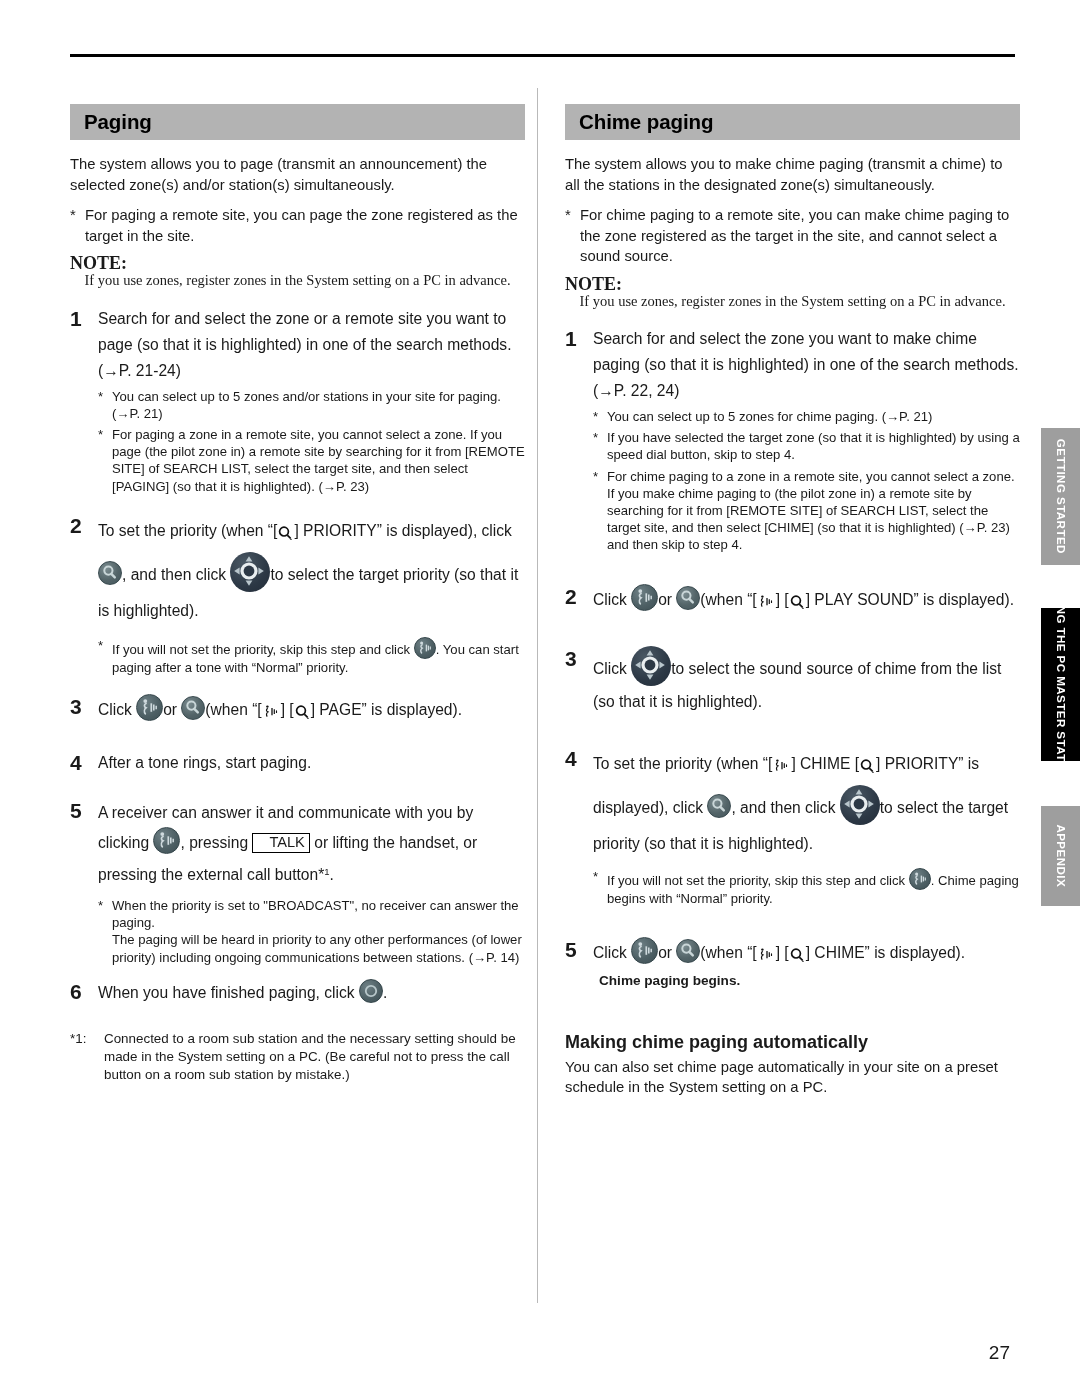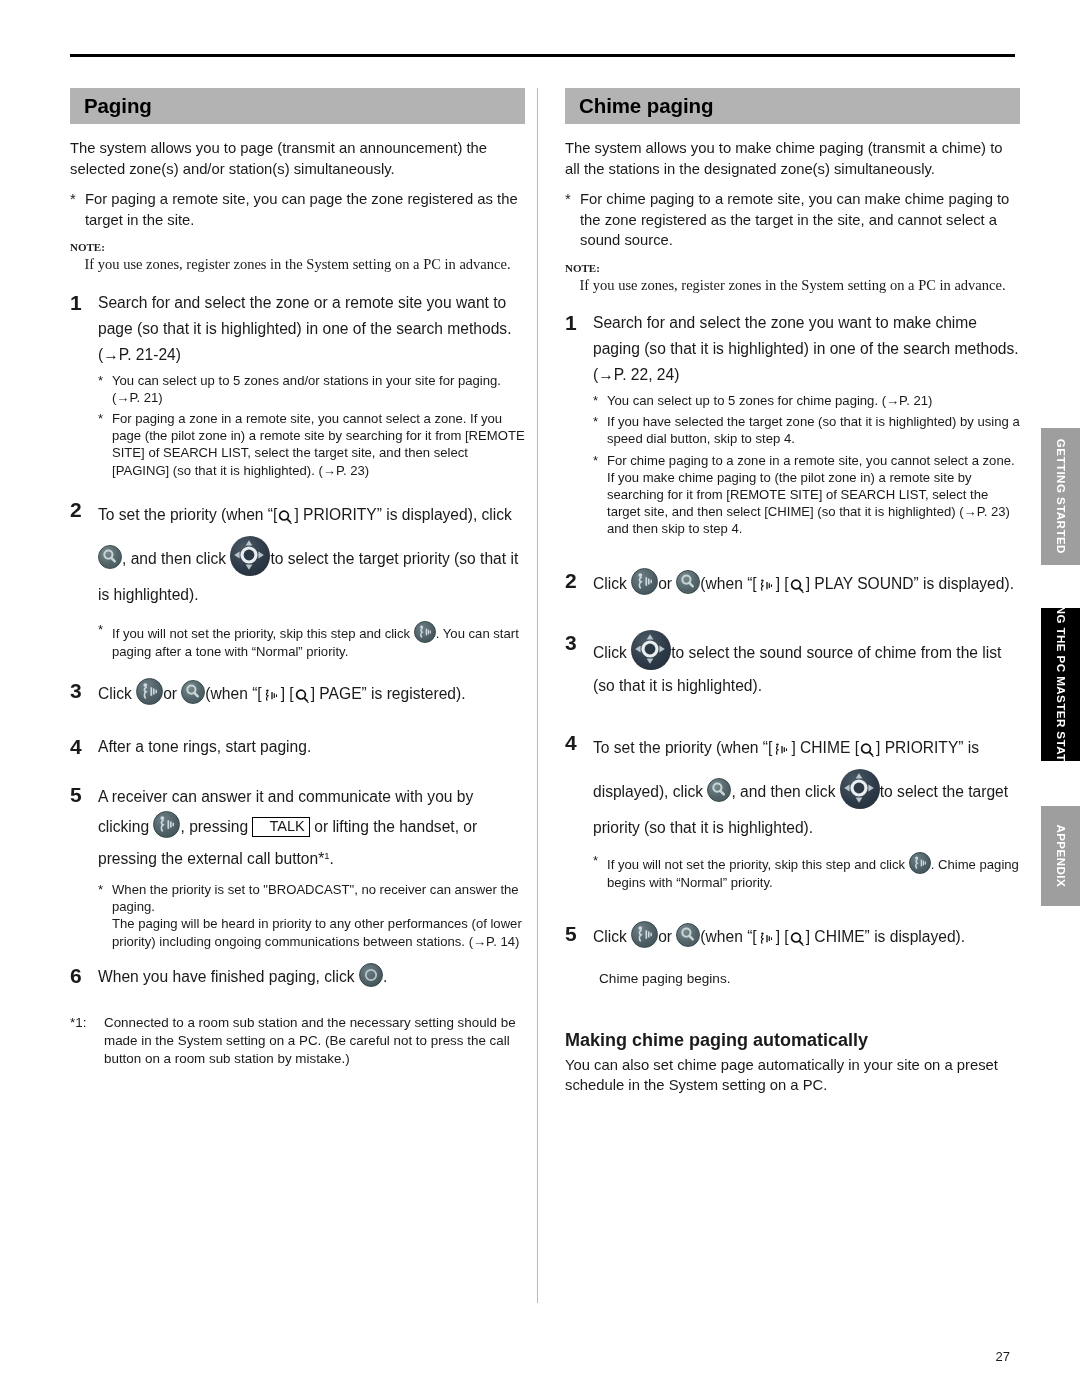--- a/index.html
+++ b/index.html
@@ -16,21 +16,21 @@
   
   .page { position:relative; width:1080px; height:1397px; }
 
   .top-rule {
     position:absolute; left:70px; top:54px; width:945px; height:3px;
     background:#000;
   }
 
   
   .col {
-    position:absolute; top:88px; width:455px;
+    position:absolute; top:104px; width:455px;
   }
   .col-left  { left:70px;  }
   .col-right { left:565px; }
 
   .col-divider {
     position:absolute; left:537px; top:88px; width:1px; height:1215px;
     background:#b9b9b9;
   }
 
   
@@ -51,21 +51,21 @@
     font-size:14.8px; line-height:20.5px; margin:0 0 10px 0;
   }
   .bullet {
     display:flex; font-size:14.8px; line-height:20.5px; margin:0 0 4px 0;
   }
   .bullet .ast { width:15px; flex:0 0 15px; }
   .bullet .btxt { flex:1 1 auto; }
 
   .note-head {
     font-family:"Liberation Serif", serif;
-    font-weight:bold; font-size:11px;
+    font-weight:bold; font-size:18px;
     margin:9px 0 0 0; line-height:17px;
   }
   .note-body {
     font-family:"Liberation Serif", serif;
     font-size:14.5px; line-height:17.5px; margin:0 0 16px 0;text-align:center;
   }
 
   
   .step { display:flex; margin-bottom:13px; }
   .step-num {
@@ -79,21 +79,21 @@
   }
   .step-text.loose { line-height:36px; }
 
   
   .sub {
     display:flex; font-size:13.1px; line-height:17.2px; margin-top:4px;
   }
   .sub .ast { width:14px; flex:0 0 14px; text-align:left; }
   .sub .stxt { flex:1 1 auto; }
   .sub-plain {
-    font-size:13.6px; line-height:18px; margin-top:15px; padding-left:6px;
+    font-size:13.6px; line-height:18px; margin-top:1px; padding-left:6px;font-weight:bold;
   }
 
   .subsec-head {
     font-size:18px; font-weight:bold; margin:42px 0 4px 0;
   }
 
   
   .footnote {
     display:flex; font-size:13.4px; line-height:18px; margin-top:24px;
   }
@@ -169,21 +169,21 @@
     color:#ffffff;
     white-space:nowrap;
     transform:scaleY(1.02);
   }
   .tab-grey  { background:#9e9e9e; }
   .tab-black { background:#000000; }
 
   
   .pageno {
     position:absolute; right:70px; bottom:33px;
-    font-size:13px;
+    font-size:19px;
   }
 </style>
 </head>
 <body>
 
 <div class="page">
 
   <div class="top-rule"></div>
   <div class="col-divider"></div>
 
@@ -274,21 +274,21 @@
               </svg></span><span>(when “[</span><span class="brk"><svg width="19" height="18" viewBox="0 0 19 18">
                 <circle cx="5.4" cy="3.6" r="1.2" fill="#111"></circle>
                 <path d="M5.8 5.4 C3.9 6.2 4.1 8.2 5.9 8.9 C4.4 9.9 4.0 11.9 5.2 13.6" stroke="#111" stroke-width="1.2" fill="none"></path>
                 <path d="M10.0 5.1 L10.0 12.3" stroke="#111" stroke-width="1.3"></path>
                 <path d="M12.3 6.3 L12.3 11.1" stroke="#111" stroke-width="1.2"></path>
                 <path d="M14.5 7.4 L14.5 10.0" stroke="#111" stroke-width="1.1"></path>
               </svg></span><span>] [</span><span class="brk"><svg width="17" height="17" viewBox="0 0 17 17">
                 <circle cx="7" cy="6.6" r="4.4" fill="none" stroke="#111" stroke-width="1.7"></circle>
                 <path d="M10.3 10.1 L13.6 13.4" stroke="#111" stroke-width="1.7" fill="none"></path>
                 <path d="M13.8 13.0 l1.2 1.9 -2.2 -0.5 z" fill="#111"></path>
-              </svg></span><span>] PAGE” is registered).</span>
+              </svg></span><span>] PAGE” is displayed).</span>
         </div>
       </div>
     </div>
 
     <div class="step" style="margin-top:22px;">
       <div class="step-num">4</div>
       <div class="step-body">
         <div class="step-text">After a tone rings, start paging.</div>
       </div>
     </div>

